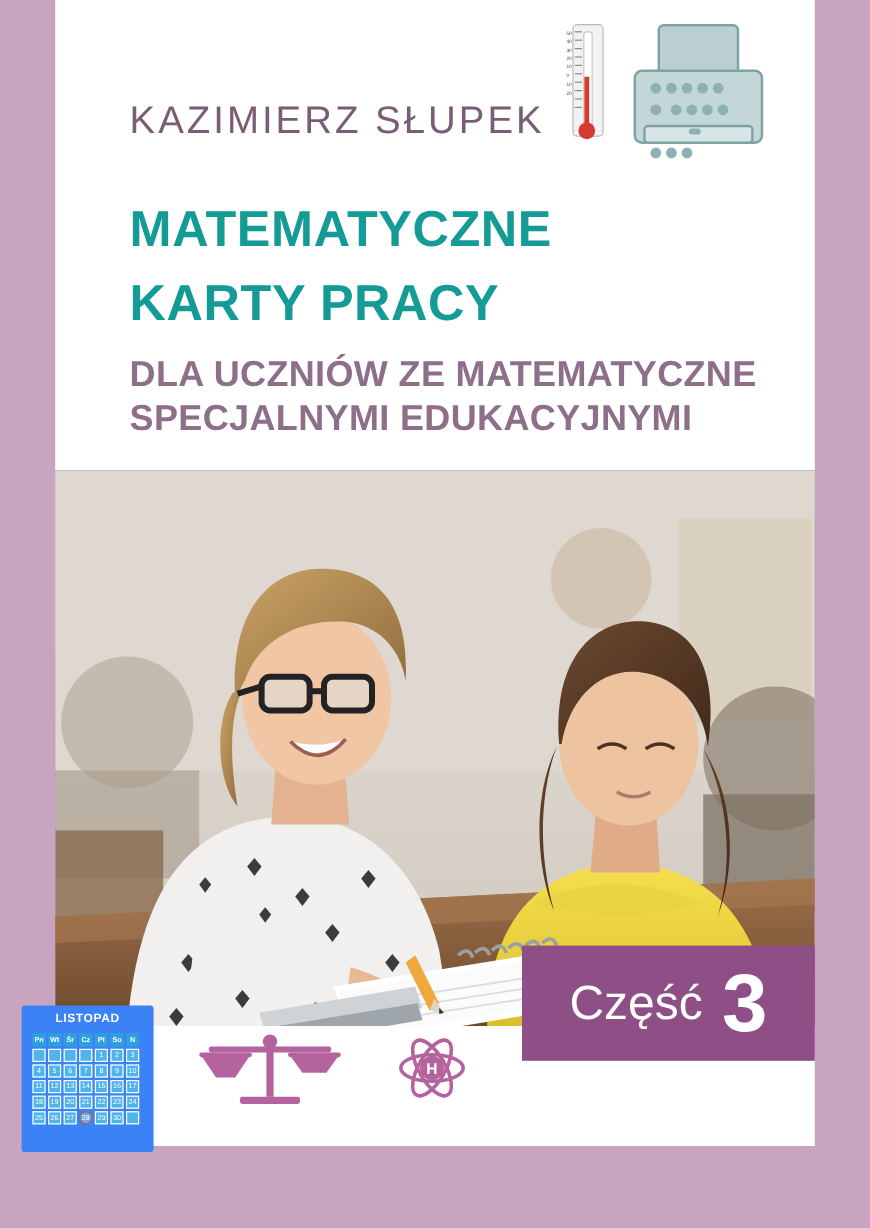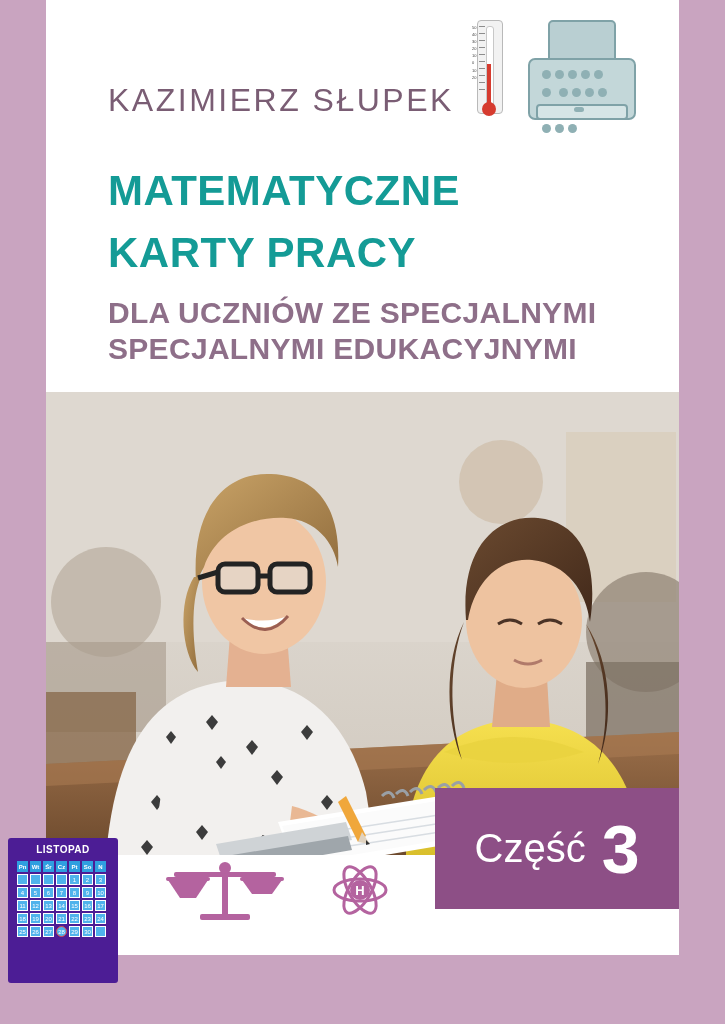--- a/index.html
+++ b/index.html
@@ -227,21 +227,21 @@
     background: #8d7f74;
   }
   .photo svg { display:block; }
 
   
   .part-badge {
     position: absolute;
     left: 435px;
     top: 788px;
     width: 244px;
-    height: 121px;
+    height: 96px;
     background: #8d4f86;
     display: flex;
     align-items: center;
     justify-content: center;
     gap: 16px;
   }
   .part-word {
     font-size: 40px;
     color: #ffffff;
     font-weight: normal;
@@ -249,25 +249,25 @@
   .part-number {
     font-size: 68px;
     color: #ffffff;
     font-weight: bold;
     line-height: 68px;
   }
 
   
   .calendar {
     position: absolute;
-    left: 8px;
+    left: 18px;
     top: 838px;
     width: 110px;
-    height: 145px;
-    background: #4c1d95;
+    height: 122px;
+    background: #3b82f6;
     border-radius: 3px;
   }
   .cal-title {
     position: absolute;
     left: 0;
     top: 6px;
     width: 110px;
     text-align: center;
     font-size: 10px;
     color: #ffffff;
@@ -370,21 +370,21 @@
     <div class="reg-drawer"></div>
     <div class="reg-knob"></div>
   </div>
 
   <div class="title-main">
     <div>MATEMATYCZNE</div>
     <div>KARTY PRACY</div>
   </div>
 
   <div class="subtitle">
-    <div>DLA UCZNIÓW ZE SPECJALNYMI</div>
+    <div>DLA UCZNIÓW ZE MATEMATYCZNE</div>
     <div>SPECJALNYMI EDUKACYJNYMI</div>
   </div>
 
   <div class="photo">
     <svg width="633" height="463" viewBox="0 0 633 463" xmlns="http://www.w3.org/2000/svg">
       <defs>
         <linearGradient id="bgwall" x1="0" y1="0" x2="0" y2="1">
           <stop offset="0%" stop-color="#e7e3dc"></stop>
           <stop offset="100%" stop-color="#cfc7bd"></stop>
         </linearGradient>

